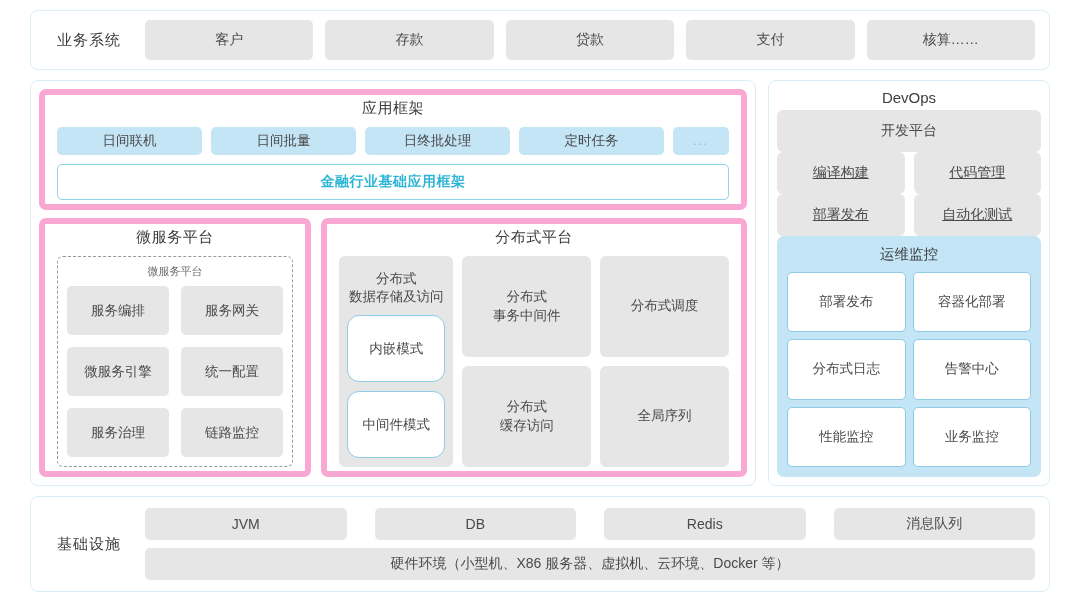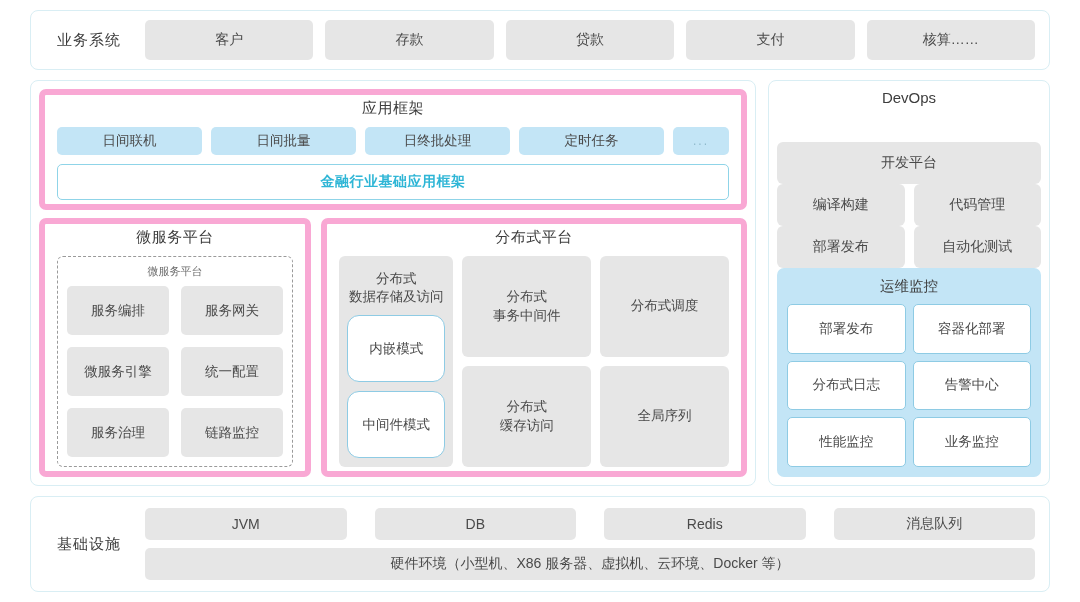--- a/index.html
+++ b/index.html
@@ -231,36 +231,36 @@
   }
   .dev-wide {
     height: 42px;
     background: #e6e6e6;
     border-radius: 6px;
     display: flex;
     align-items: center;
     justify-content: center;
     font-size: 14px;
     color: #4a4a4a;
-    margin-top: 32px;
   }
   .dev-pair {
     display: grid;
     grid-template-columns: 1fr 1fr;
     gap: 9px;
   }
   .dev-cell {
     height: 42px;
     background: #e6e6e6;
     border-radius: 6px;
     display: flex;
     align-items: center;
     justify-content: center;
     font-size: 14px;
     color: #4a4a4a;
+    text-decoration: underline;
   }
 
   .ops-panel {
     flex: 1;
     background: #c3e5f6;
     border-radius: 7px;
     padding: 9px 10px 10px;
     display: flex;
     flex-direction: column;
     min-height: 0;

